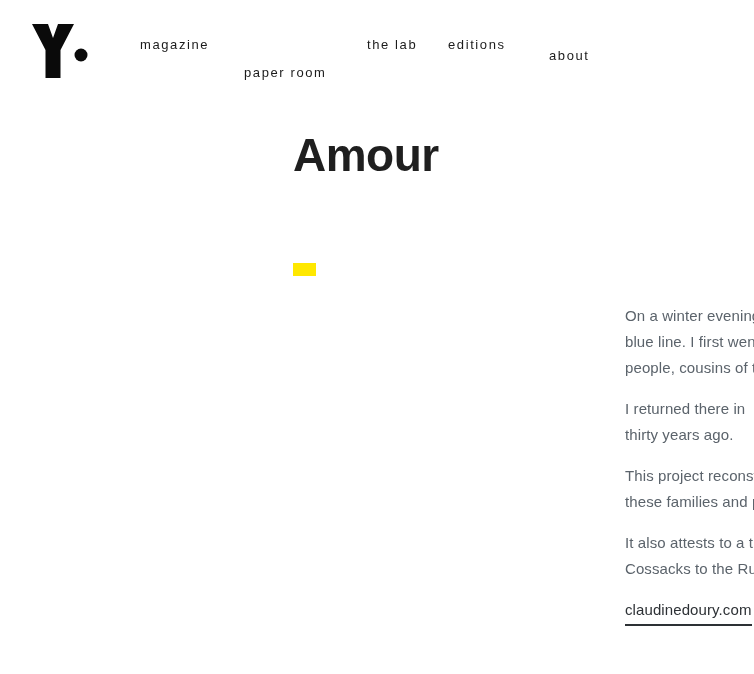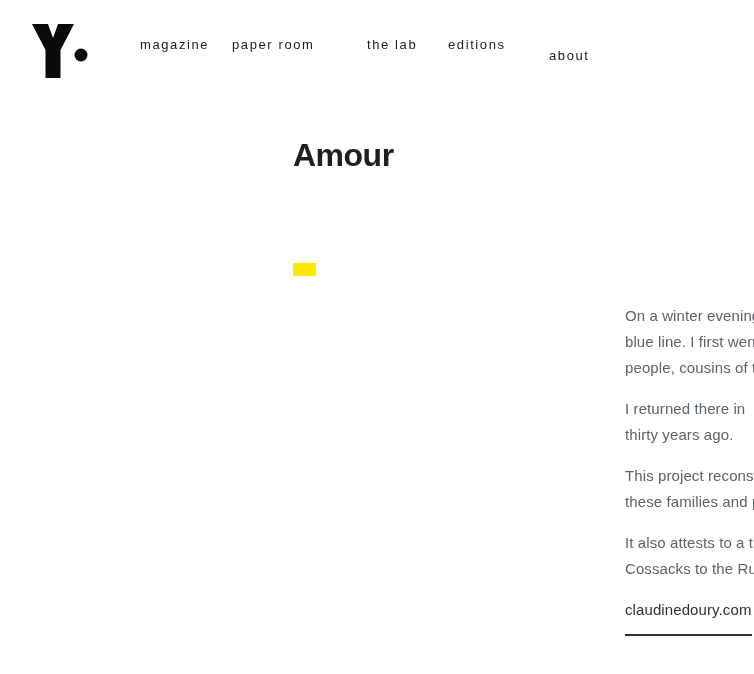--- a/index.html
+++ b/index.html
@@ -20,29 +20,29 @@
   .logo-link svg { display: block; width: 56px; height: 54px; }
 
   .main-nav a {
     position: absolute; top: 37px;
     font-size: 13px; line-height: 16px;
     letter-spacing: 1.6px;
     color: var(--nav, #1b1b1b);
     text-decoration: none; cursor: pointer; white-space: nowrap;
   }
   .nav-magazine  { left: 140px; }
-  .nav-paperroom { left: 232px; }
+  .nav-paperroom { left: 244px; margin-top: 28px; }
   .nav-thelab    { left: 367px; }
   .nav-editions  { left: 448px; }
   .nav-about     { left: 549px; margin-top: 11px; }
 
   
   .article-title {
     position: absolute; left: 293px; top: 127px;
-    font-size: 32px; line-height: 56px; font-weight: 700;
+    font-size: 46px; line-height: 56px; font-weight: 700;
     letter-spacing: -0.5px;
     color: var(--heading, #1f1f1f);
     white-space: nowrap;
   }
   .article-title .title-line { display: block; }
 
   .accent-bar {
     position: absolute; left: 293px; top: 263px;
     width: 23px; height: 13px;
     background: var(--accent, #ffe800);
@@ -58,21 +58,21 @@
   .article-text-column p { margin: 0 0 15px 0; }
   .article-text-column .line { display: block; white-space: nowrap; }
 
   .external-link {
     display: inline-block;
     margin-top: 0px;
     font-size: 15px; line-height: 20px;
     color: var(--link, #2d3135);
     text-decoration: none;
     border-bottom: 2px solid var(--link, #2d3135);
-    padding-bottom: 14px;
+    padding-bottom: 4px;
     cursor: pointer; white-space: nowrap;
   }
 </style>
 </head>
 <body>
 
 <header class="site-header">
 
   <a class="logo-link" href="#">
     <svg viewBox="0 0 56 54" aria-hidden="true">

